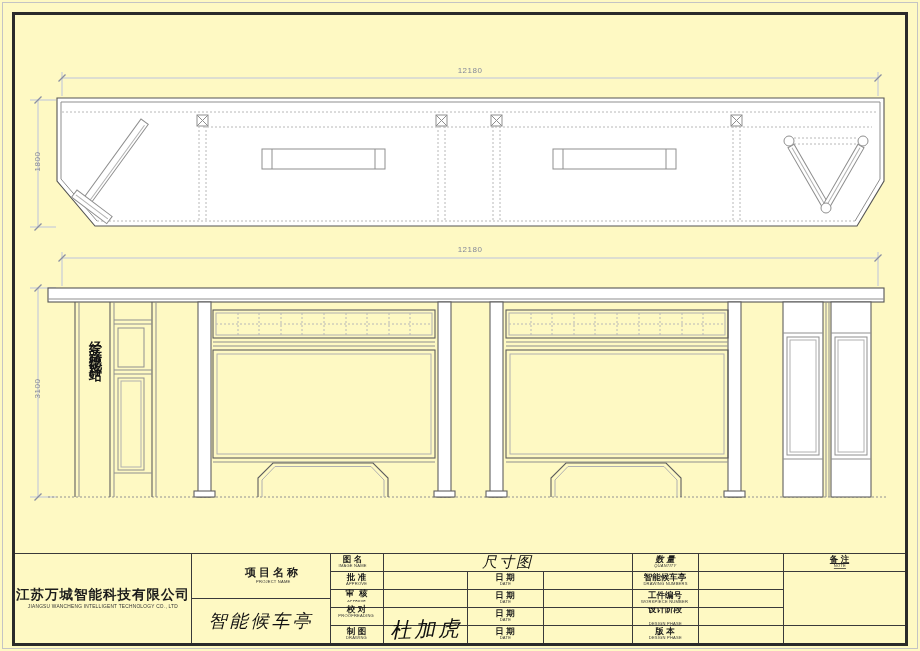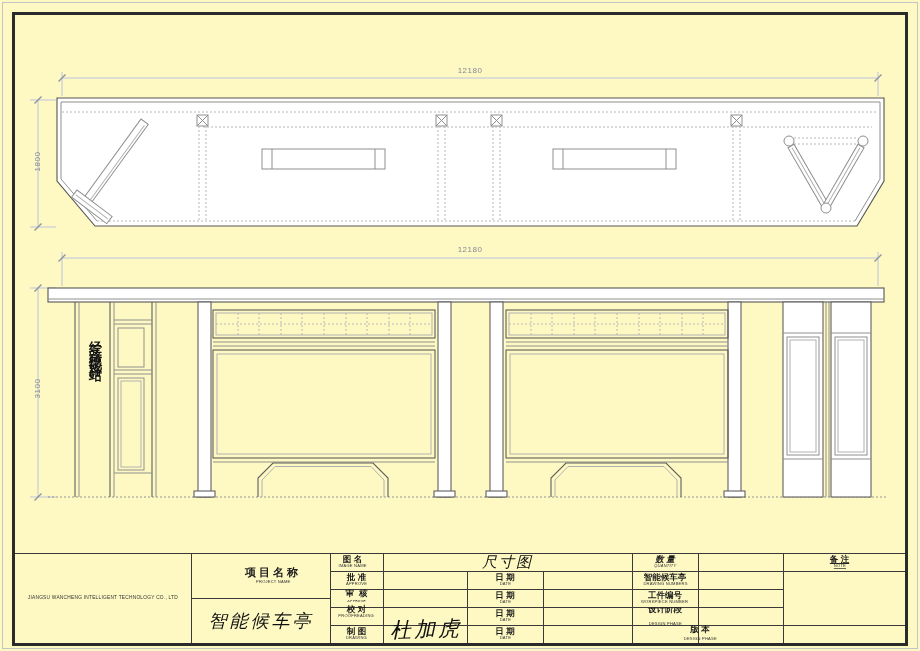--- a/index.html
+++ b/index.html
@@ -265,20 +265,21 @@
     <div class="vl" style="left:191px;top:553px;height:90px;"></div>
     <div class="vl" style="left:330px;top:553px;height:90px;"></div>
     <div class="vl" style="left:383px;top:553px;height:90px;"></div>
     <div class="vl" style="left:467px;top:571px;height:72px;"></div>
     <div class="vl" style="left:543px;top:571px;height:72px;"></div>
     <div class="vl" style="left:632px;top:553px;height:90px;"></div>
     <div class="vl" style="left:698px;top:553px;height:90px;"></div>
     <div class="vl" style="left:783px;top:553px;height:90px;"></div>
 
     <div class="cell company" style="left:15px;top:554px;width:176px;height:88px;">
+      <div class="cn">江苏万城智能科技有限公司</div>
       <div class="en">JIANGSU WANCHENG INTELLIGENT TECHNOLOGY CO., LTD</div>
     </div>
 
     <div class="cell proj" style="left:204px;top:554px;width:138px;height:43px;">
       <div class="cn">项目名称</div>
       <div class="en">PROJECT NAME</div>
     </div>
     <div class="cell" style="left:192px;top:599px;width:138px;height:43px;">
       <div class="script proj-value">智能候车亭</div>
     </div>
@@ -334,21 +335,21 @@
       <div class="en">DRAWING NUMBERS</div>
     </div>
     <div class="cell small" style="left:633px;top:589px;width:64px;height:18px;">
       <div class="cn">工件编号</div>
       <div class="en">WORKPIECE NUMBER</div>
     </div>
     <div class="cell small" style="left:633px;top:607px;width:64px;height:18px;gap:8px;">
       <div class="cn">设计阶段</div>
       <div class="en">DESIGN PHASE</div>
     </div>
-    <div class="cell small" style="left:668px;top:625px;width:64px;height:18px;justify-content:space-between;">
+    <div class="cell small" style="left:633px;top:625px;width:64px;height:18px;">
       <div class="cn">版 本</div>
       <div class="en">DESIGN PHASE</div>
     </div>
 
     <div class="cell small" style="left:778px;top:553px;width:123px;height:18px;text-decoration:underline;">
       <div class="cn">备 注</div>
       <div class="en">NOTE</div>
     </div>
 
     <div class="signature">杜加虎</div>

